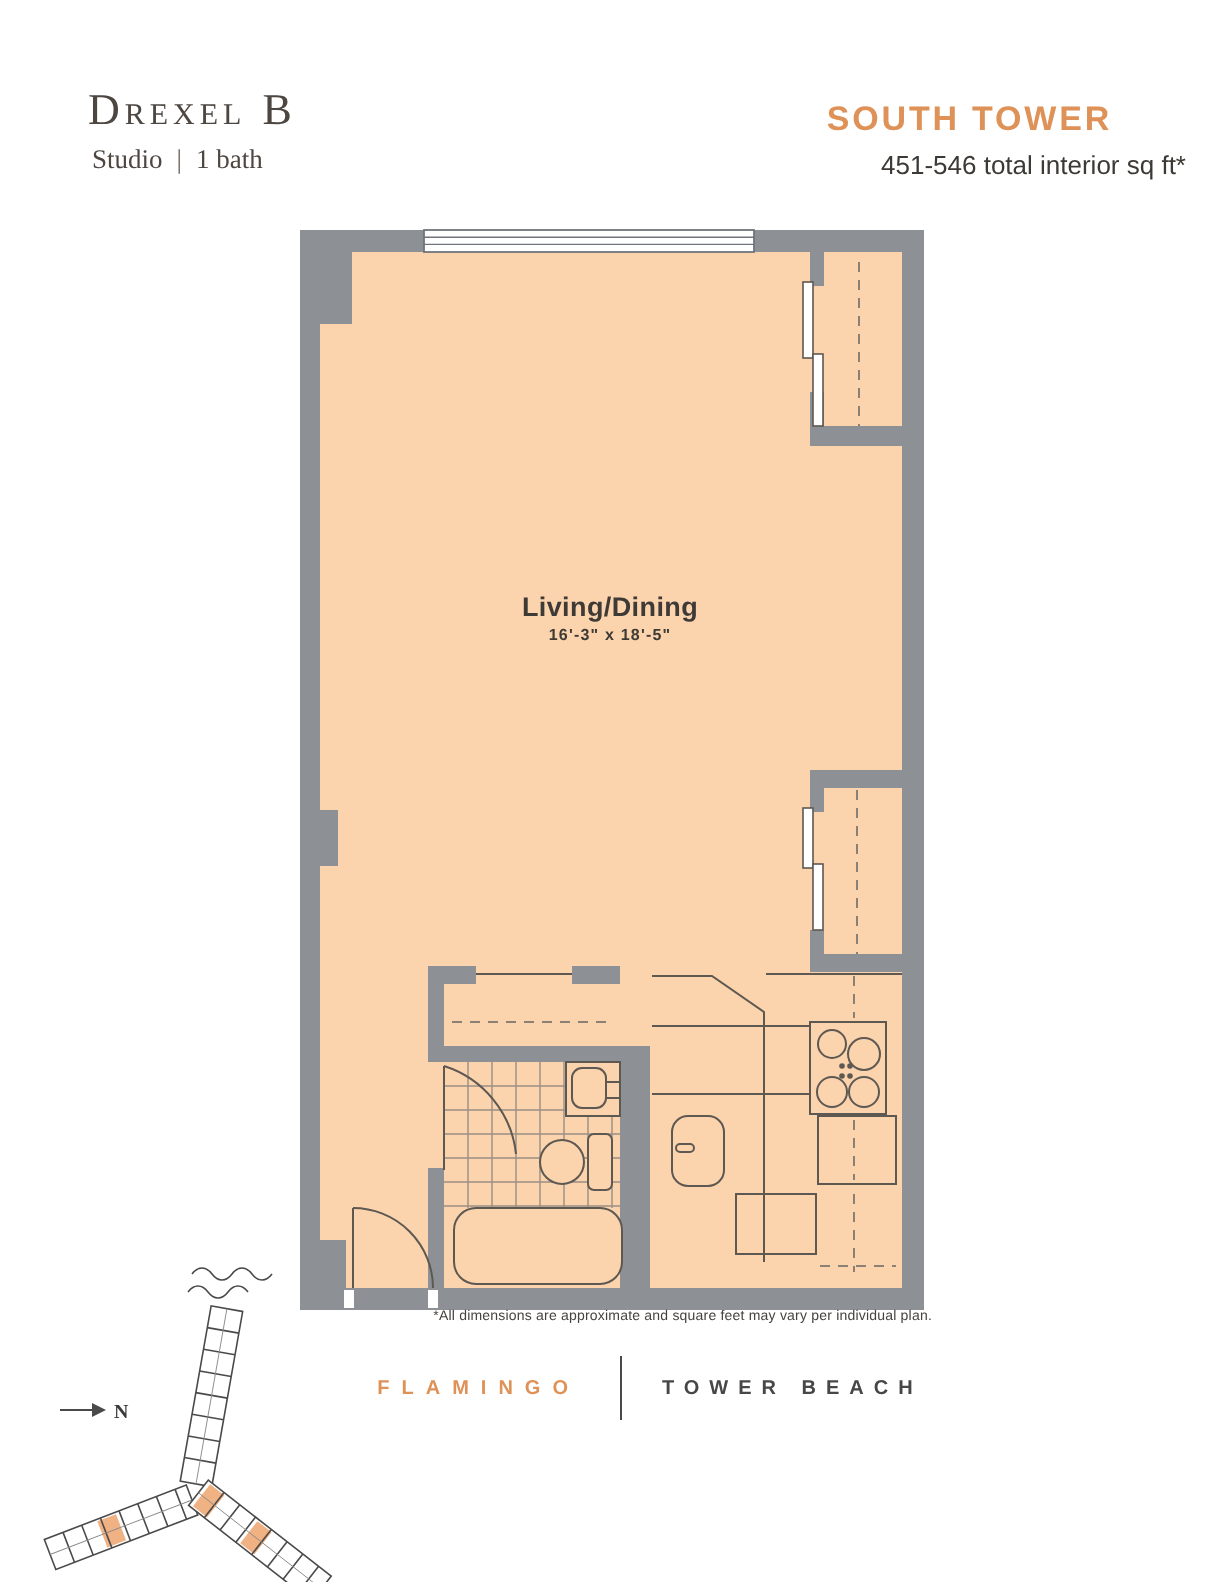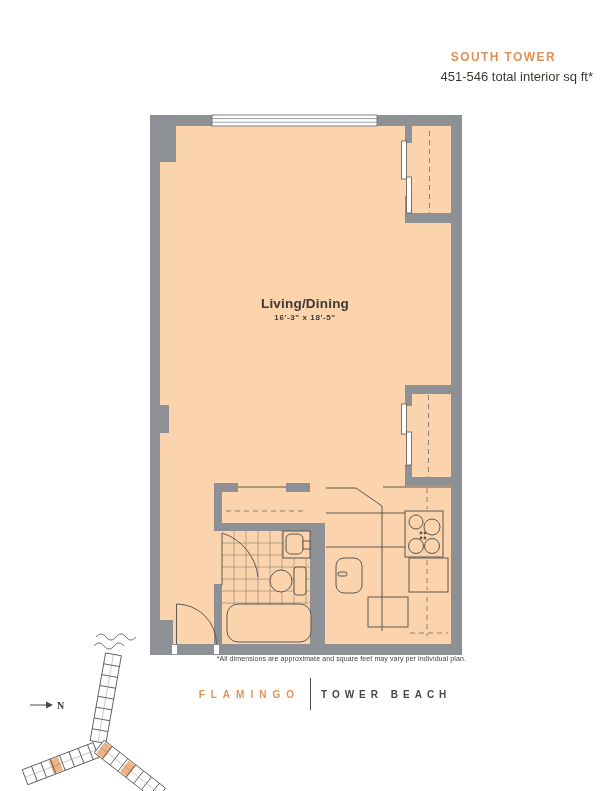--- a/index.html
+++ b/index.html
@@ -6,51 +6,57 @@
   .page{position:relative;width:611px;height:791px;background:#ffffff;overflow:hidden;
         font-family:"Liberation Sans",sans-serif;}
   
   .hdr-left{position:absolute;left:44px;top:42px;color:#4E4741;}
   .hdr-title{font-family:"Liberation Serif",serif;font-variant:small-caps;
              font-size:22px;letter-spacing:2.5px;color:#4E4741;}
   .hdr-sub{font-family:"Liberation Serif",serif;font-size:13.5px;margin-top:4px;
            margin-left:2px;color:#4E4741;}
   .hdr-sub .sep{margin:0 7px;color:#6a645e;}
   .hdr-right{position:absolute;right:18px;top:50px;text-align:right;}
-  .tower{font-size:12px;font-weight:600;letter-spacing:1.4px;color:#DF9257;
+  .tower{font-size:17px;font-weight:600;letter-spacing:1.4px;color:#DF9257;
          padding-right:37px;}
   .sqft{font-size:13px;color:#3D3935;margin-top:5px;}
   
   .room-label{position:absolute;left:228px;top:296px;width:154px;text-align:center;
               color:#3E3A36;}
   .room-name{font-size:13.5px;font-weight:600;letter-spacing:0.2px;}
   .room-dims{font-size:8px;font-weight:600;letter-spacing:0.6px;margin-top:2px;}
   .footnote{position:absolute;left:150px;top:655px;width:316px;text-align:right;
             font-size:7px;letter-spacing:0.1px;color:#46423E;}
   
   .logo-row{position:absolute;left:39px;right:0;top:677px;height:34px;
-            display:flex;align-items:center;justify-content:center;gap:10px;}
+            display:flex;align-items:center;justify-content:center;gap:20px;}
   .logo-flamingo{font-size:10px;font-weight:700;letter-spacing:6px;color:#DF9257;}
   .logo-divider{width:1px;height:32px;background:#4a4a4a;}
   .logo-beach{font-size:10px;font-weight:700;letter-spacing:5px;color:#474747;}
   svg{position:absolute;left:0;top:0;}
   .wall{fill:#8D9095;}
   .line{stroke:#5E5852;stroke-width:1;fill:none;}
   .linef{stroke:#5E5852;stroke-width:1;fill:#FBD3AC;}
   .dash{stroke:#8A8074;stroke-width:1;fill:none;stroke-dasharray:5 4;}
   .tile{stroke:#9A8F83;stroke-width:0.7;fill:none;}
   .site{stroke:#4a4a4a;stroke-width:0.8;fill:#ffffff;}
   .siteline{stroke:#4a4a4a;stroke-width:0.8;fill:none;}
   .sitemid{stroke:#8a8a8a;stroke-width:0.45;fill:none;}
 </style>
 </head>
 <body>
 
 <div class="page">
 
+  <div class="hdr-left">
+    <div class="hdr-title">Drexel B</div>
+    <div class="hdr-sub">
+      <span>Studio</span><span class="sep">|</span><span>1 bath</span>
+    </div>
+  </div>
   <div class="hdr-right">
     <div class="tower">SOUTH TOWER</div>
     <div class="sqft">451-546 total interior sq ft*</div>
   </div>
 
   <svg width="611" height="791" viewBox="0 0 611 791">
 
     <g>
 
       <rect x="155" y="120" width="302" height="530" fill="#FBD3AC"></rect>

